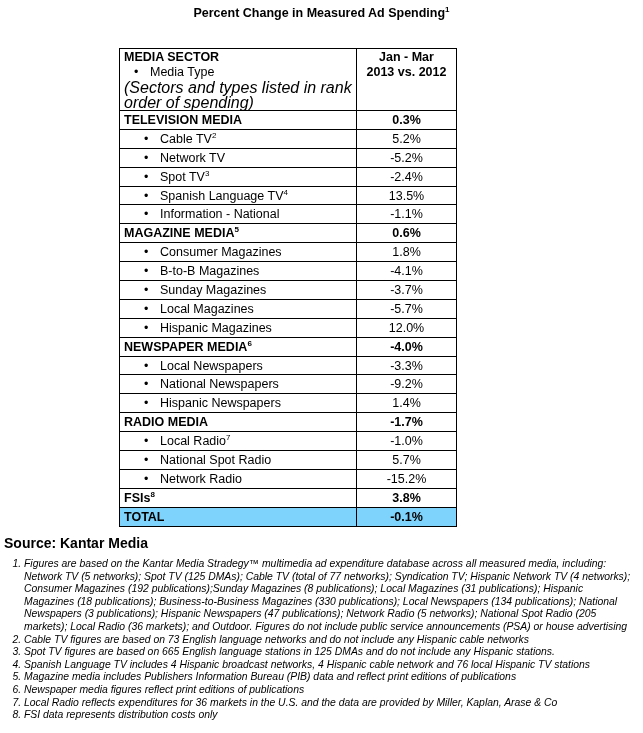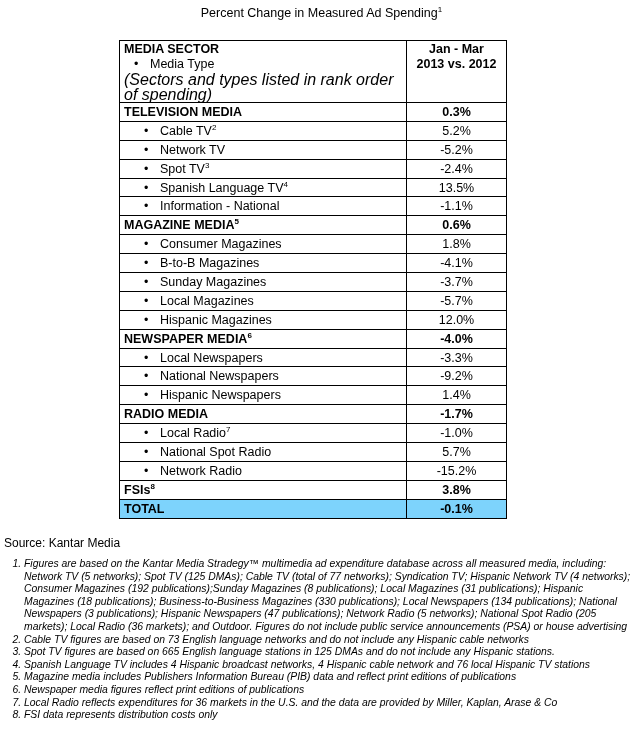--- a/index.html
+++ b/index.html
@@ -2,40 +2,40 @@
 <html><head>
 <meta charset="utf-8">
 <style>
   html, body { margin: 0; padding: 0; background: #ffffff; }
   body {
     width: 643px; height: 733px; position: relative; overflow: hidden;
     font-family: "Liberation Sans", sans-serif; color: #000;
   }
   .title {
     position: absolute; left: 0; width: 643px; top: 6px;
-    text-align: center; font-weight: normal; font-size: 12.5px;
+    text-align: center; font-weight: bold; font-size: 12.5px;
   }
   .title sup, .tbl sup { font-size: 8px; line-height: 0; vertical-align: super; }
   table.tbl {
-    position: absolute; left: 119px; top: 40px; width: 388px;
+    position: absolute; left: 119px; top: 48px; width: 338px;
     border-collapse: collapse; font-size: 12.5px;
   }
   .tbl td { border: 1.5px solid #000; padding: 0 4px; height: 17.9px; line-height: 16px; }
   .tbl td.val { width: 91px; text-align: center; }
   .tbl tr.hdr td { height: 49px; vertical-align: top; padding-top: 1px; line-height: 15px; }
   .tbl tr.hdr td.val { font-weight: bold; }
   .hdr-title { font-weight: bold; }
   .hdr-sub { padding-left: 10px; }
   .hdr-note { font-style: italic; font-size: 16px; }
   .tbl tr.sector td { font-weight: bold; }
   .tbl tr.type td.lbl { padding-left: 24px; margin-top: 31px; }
   .bullet { display: inline-block; width: 16px; }
   .tbl tr.total td { background: #7dd3fc; font-weight: bold; }
   .foot { position: absolute; left: 4px; top: 537px; width: 636px; font-size: 10.4px; line-height: 12.6px; }
-  .foot .src { font-weight: normal; font-size: 12px; line-height: 13px; }
+  .foot .src { font-weight: bold; font-size: 14px; line-height: 13px; }
   .foot ol { margin: 8px; padding: 0 0 0 12px; font-style: italic; }
   .foot li { padding-left: 0; }
 </style>
 </head>
 <body>
 
 <div class="title"><span>Percent Change in Measured Ad Spending</span><sup>1</sup></div>
 
 <table class="tbl">
   <tbody id="tbody">

